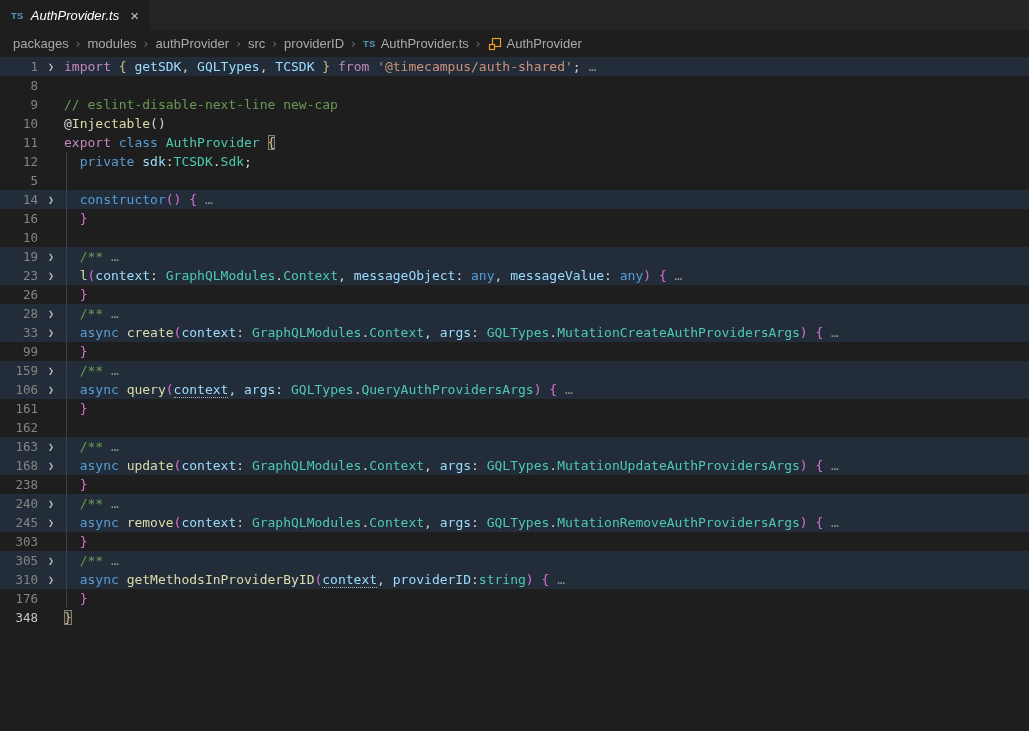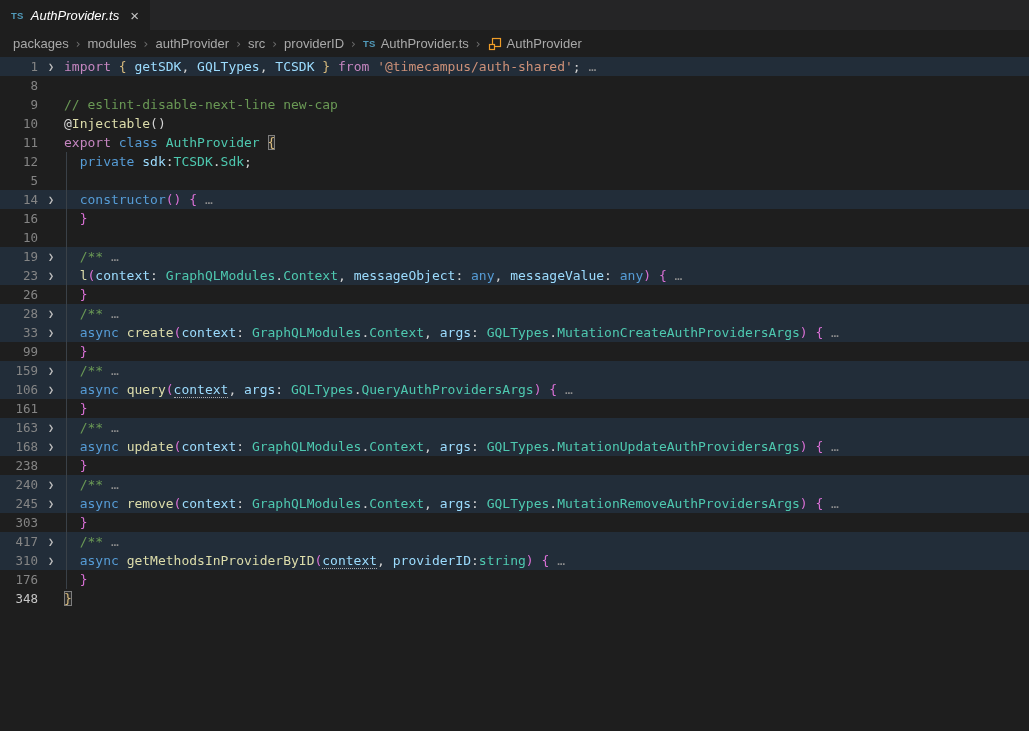--- a/index.html
+++ b/index.html
@@ -92,25 +92,26 @@
       <div class="row"><div class="guide"></div><div class="gutter-num">10</div><div class="gutter-fold"></div><div class="code">  </div></div>
       <div class="row hl"><div class="guide"></div><div class="gutter-num">19</div><div class="gutter-fold">❯</div><div class="code">  <span style="color: rgb(106, 153, 85);">/**</span><span style="color: rgb(143, 143, 143);"> …</span></div></div>
       <div class="row hl"><div class="guide"></div><div class="gutter-num">23</div><div class="gutter-fold">❯</div><div class="code">  <span style="color: rgb(220, 220, 170);">l</span><span style="color: rgb(218, 112, 214);">(</span><span style="color: rgb(156, 220, 254);">context</span><span style="color: rgb(212, 212, 212);">: </span><span style="color: rgb(78, 201, 176);">GraphQLModules</span><span style="color: rgb(212, 212, 212);">.</span><span style="color: rgb(78, 201, 176);">Context</span><span style="color: rgb(212, 212, 212);">, </span><span style="color: rgb(156, 220, 254);">messageObject</span><span style="color: rgb(212, 212, 212);">: </span><span style="color: rgb(86, 156, 214);">any</span><span style="color: rgb(212, 212, 212);">, </span><span style="color: rgb(156, 220, 254);">messageValue</span><span style="color: rgb(212, 212, 212);">: </span><span style="color: rgb(86, 156, 214);">any</span><span style="color: rgb(218, 112, 214);">)</span><span style="color: rgb(212, 212, 212);"> </span><span style="color: rgb(218, 112, 214);">{</span><span style="color: rgb(143, 143, 143);"> …</span></div></div>
       <div class="row"><div class="guide"></div><div class="gutter-num">26</div><div class="gutter-fold"></div><div class="code">  <span style="color: rgb(218, 112, 214);">}</span></div></div>
       <div class="row hl"><div class="guide"></div><div class="gutter-num">28</div><div class="gutter-fold">❯</div><div class="code">  <span style="color: rgb(106, 153, 85);">/**</span><span style="color: rgb(143, 143, 143);"> …</span></div></div>
       <div class="row hl"><div class="guide"></div><div class="gutter-num">33</div><div class="gutter-fold">❯</div><div class="code">  <span style="color: rgb(86, 156, 214);">async </span><span style="color: rgb(220, 220, 170);">create</span><span style="color: rgb(218, 112, 214);">(</span><span style="color: rgb(156, 220, 254);">context</span><span style="color: rgb(212, 212, 212);">: </span><span style="color: rgb(78, 201, 176);">GraphQLModules</span><span style="color: rgb(212, 212, 212);">.</span><span style="color: rgb(78, 201, 176);">Context</span><span style="color: rgb(212, 212, 212);">, </span><span style="color: rgb(156, 220, 254);">args</span><span style="color: rgb(212, 212, 212);">: </span><span style="color: rgb(78, 201, 176);">GQLTypes</span><span style="color: rgb(212, 212, 212);">.</span><span style="color: rgb(78, 201, 176);">MutationCreateAuthProvidersArgs</span><span style="color: rgb(218, 112, 214);">)</span><span style="color: rgb(212, 212, 212);"> </span><span style="color: rgb(218, 112, 214);">{</span><span style="color: rgb(143, 143, 143);"> …</span></div></div>
       <div class="row"><div class="guide"></div><div class="gutter-num">99</div><div class="gutter-fold"></div><div class="code">  <span style="color: rgb(218, 112, 214);">}</span></div></div>
       <div class="row hl"><div class="guide"></div><div class="gutter-num">159</div><div class="gutter-fold">❯</div><div class="code">  <span style="color: rgb(106, 153, 85);">/**</span><span style="color: rgb(143, 143, 143);"> …</span></div></div>
       <div class="row hl"><div class="guide"></div><div class="gutter-num">106</div><div class="gutter-fold">❯</div><div class="code">  <span style="color: rgb(86, 156, 214);">async </span><span style="color: rgb(220, 220, 170);">query</span><span style="color: rgb(218, 112, 214);">(</span><span class="tok-hint" style="color: rgb(156, 220, 254);">context</span><span style="color: rgb(212, 212, 212);">, </span><span style="color: rgb(156, 220, 254);">args</span><span style="color: rgb(212, 212, 212);">: </span><span style="color: rgb(78, 201, 176);">GQLTypes</span><span style="color: rgb(212, 212, 212);">.</span><span style="color: rgb(78, 201, 176);">QueryAuthProvidersArgs</span><span style="color: rgb(218, 112, 214);">)</span><span style="color: rgb(212, 212, 212);"> </span><span style="color: rgb(218, 112, 214);">{</span><span style="color: rgb(143, 143, 143);"> …</span></div></div>
       <div class="row"><div class="guide"></div><div class="gutter-num">161</div><div class="gutter-fold"></div><div class="code">  <span style="color: rgb(218, 112, 214);">}</span></div></div>
+      <div class="row"><div class="guide"></div><div class="gutter-num">162</div><div class="gutter-fold"></div><div class="code">  </div></div>
       <div class="row hl"><div class="guide"></div><div class="gutter-num">163</div><div class="gutter-fold">❯</div><div class="code">  <span style="color: rgb(106, 153, 85);">/**</span><span style="color: rgb(143, 143, 143);"> …</span></div></div>
       <div class="row hl"><div class="guide"></div><div class="gutter-num">168</div><div class="gutter-fold">❯</div><div class="code">  <span style="color: rgb(86, 156, 214);">async </span><span style="color: rgb(220, 220, 170);">update</span><span style="color: rgb(218, 112, 214);">(</span><span style="color: rgb(156, 220, 254);">context</span><span style="color: rgb(212, 212, 212);">: </span><span style="color: rgb(78, 201, 176);">GraphQLModules</span><span style="color: rgb(212, 212, 212);">.</span><span style="color: rgb(78, 201, 176);">Context</span><span style="color: rgb(212, 212, 212);">, </span><span style="color: rgb(156, 220, 254);">args</span><span style="color: rgb(212, 212, 212);">: </span><span style="color: rgb(78, 201, 176);">GQLTypes</span><span style="color: rgb(212, 212, 212);">.</span><span style="color: rgb(78, 201, 176);">MutationUpdateAuthProvidersArgs</span><span style="color: rgb(218, 112, 214);">)</span><span style="color: rgb(212, 212, 212);"> </span><span style="color: rgb(218, 112, 214);">{</span><span style="color: rgb(143, 143, 143);"> …</span></div></div>
       <div class="row"><div class="guide"></div><div class="gutter-num">238</div><div class="gutter-fold"></div><div class="code">  <span style="color: rgb(218, 112, 214);">}</span></div></div>
       <div class="row hl"><div class="guide"></div><div class="gutter-num">240</div><div class="gutter-fold">❯</div><div class="code">  <span style="color: rgb(106, 153, 85);">/**</span><span style="color: rgb(143, 143, 143);"> …</span></div></div>
       <div class="row hl"><div class="guide"></div><div class="gutter-num">245</div><div class="gutter-fold">❯</div><div class="code">  <span style="color: rgb(86, 156, 214);">async </span><span style="color: rgb(220, 220, 170);">remove</span><span style="color: rgb(218, 112, 214);">(</span><span style="color: rgb(156, 220, 254);">context</span><span style="color: rgb(212, 212, 212);">: </span><span style="color: rgb(78, 201, 176);">GraphQLModules</span><span style="color: rgb(212, 212, 212);">.</span><span style="color: rgb(78, 201, 176);">Context</span><span style="color: rgb(212, 212, 212);">, </span><span style="color: rgb(156, 220, 254);">args</span><span style="color: rgb(212, 212, 212);">: </span><span style="color: rgb(78, 201, 176);">GQLTypes</span><span style="color: rgb(212, 212, 212);">.</span><span style="color: rgb(78, 201, 176);">MutationRemoveAuthProvidersArgs</span><span style="color: rgb(218, 112, 214);">)</span><span style="color: rgb(212, 212, 212);"> </span><span style="color: rgb(218, 112, 214);">{</span><span style="color: rgb(143, 143, 143);"> …</span></div></div>
       <div class="row"><div class="guide"></div><div class="gutter-num">303</div><div class="gutter-fold"></div><div class="code">  <span style="color: rgb(218, 112, 214);">}</span></div></div>
-      <div class="row hl"><div class="guide"></div><div class="gutter-num">417</div><div class="gutter-fold">❯</div><div class="code">  <span style="color: rgb(106, 153, 85);">/**</span><span style="color: rgb(143, 143, 143);"> …</span></div></div>
+      <div class="row hl"><div class="guide"></div><div class="gutter-num">305</div><div class="gutter-fold">❯</div><div class="code">  <span style="color: rgb(106, 153, 85);">/**</span><span style="color: rgb(143, 143, 143);"> …</span></div></div>
       <div class="row hl"><div class="guide"></div><div class="gutter-num">310</div><div class="gutter-fold">❯</div><div class="code">  <span style="color: rgb(86, 156, 214);">async </span><span style="color: rgb(220, 220, 170);">getMethodsInProviderByID</span><span style="color: rgb(218, 112, 214);">(</span><span class="tok-hint" style="color: rgb(156, 220, 254);">context</span><span style="color: rgb(212, 212, 212);">, </span><span style="color: rgb(156, 220, 254);">providerID</span><span style="color: rgb(212, 212, 212);">:</span><span style="color: rgb(78, 201, 176);">string</span><span style="color: rgb(218, 112, 214);">)</span><span style="color: rgb(212, 212, 212);"> </span><span style="color: rgb(218, 112, 214);">{</span><span style="color: rgb(143, 143, 143);"> …</span></div></div>
       <div class="row"><div class="guide"></div><div class="gutter-num">176</div><div class="gutter-fold"></div><div class="code">  <span style="color: rgb(218, 112, 214);">}</span></div></div>
       <div class="row"><div class="gutter-num active">348</div><div class="gutter-fold"></div><div class="code"><span class="tok-box" style="color: rgb(215, 186, 125);">}</span></div></div>
     </div>
 
 </div>
 
 </body></html>

